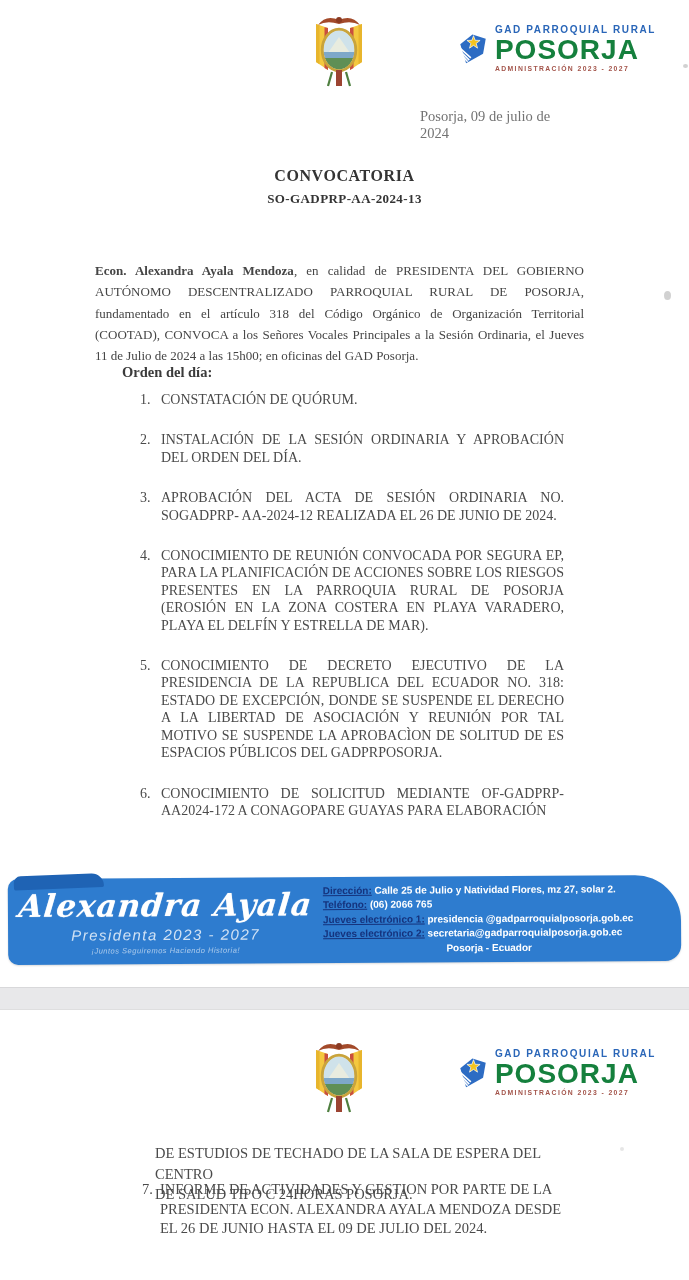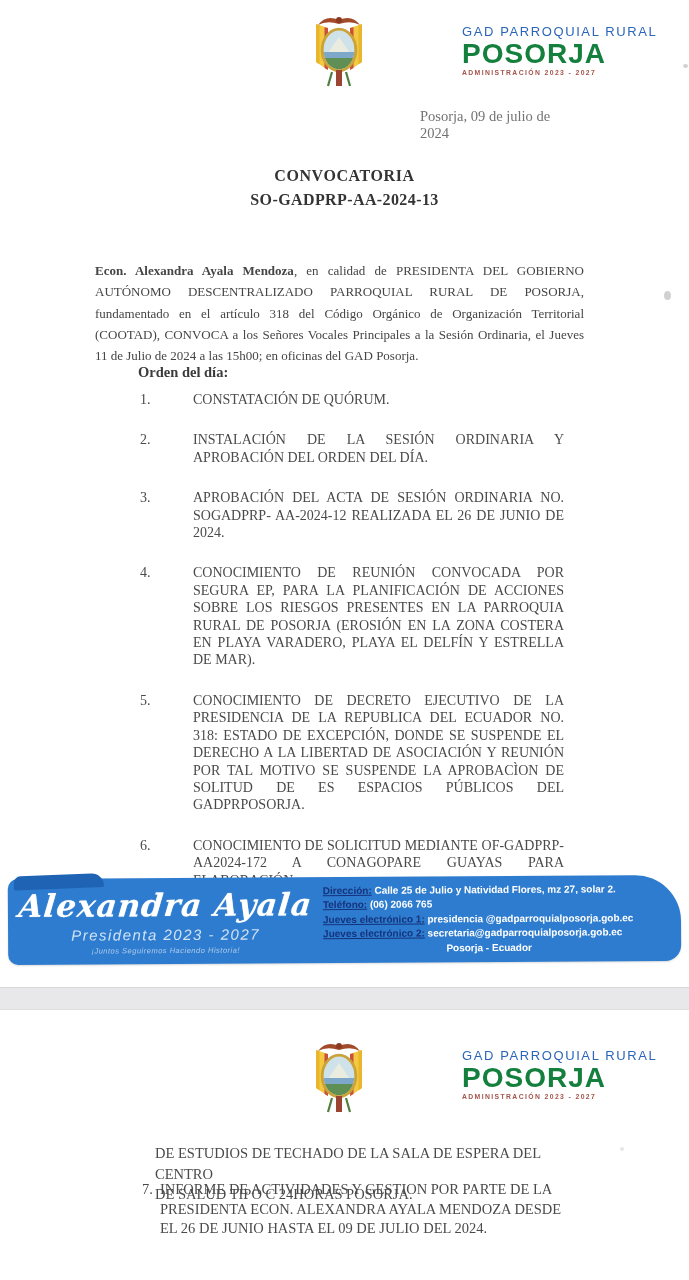--- a/index.html
+++ b/index.html
@@ -7,36 +7,36 @@
           font-family:"Liberation Serif", serif;color:#474747;}
 
   
   .coat{position:absolute;width:66px;height:80px;}
   .coat1{left:306px;top:12px;}
   .coat2{left:306px;top:1038px;}
   .plogo{position:absolute;display:flex;align-items:flex-start;gap:6px;width:200px;}
   .plogo1{left:456px;top:18px;}
   .plogo2{left:456px;top:1042px;}
   .plogo .txt{padding-top:6px;font-family:"Liberation Sans",sans-serif;}
-  .plogo .org{font-size:13px;font-weight:normal;color:#2a66b8;letter-spacing:1.6px;white-space:nowrap;}
+  .plogo .org{font-size:10px;font-weight:bold;color:#2a66b8;letter-spacing:1.6px;white-space:nowrap;}
   .plogo .name{font-size:28px;font-weight:bold;color:#15803d;letter-spacing:1px;line-height:30px;white-space:nowrap;}
   .plogo .admin{font-size:6.8px;font-weight:bold;color:#a3544a;letter-spacing:1.4px;white-space:nowrap;}
 
   
   .date{position:absolute;left:420px;top:108px;width:160px;font-size:14.5px;color:#737373;}
   .title-block{position:absolute;left:0;top:167px;width:689px;text-align:center;color:#343434;}
   .title{font-size:16px;font-weight:bold;letter-spacing:.6px;}
-  .code{font-size:16px;font-weight:bold;margin-top:6px;letter-spacing:.4px;}
+  .code{font-size:13px;font-weight:bold;margin-top:6px;letter-spacing:.4px;}
   .intro{position:absolute;left:95px;top:247px;width:489px;font-size:13px;line-height:21.3px;
          text-align:justify;color:#454545;}
-  .agenda-heading{position:absolute;left:138px;top:364px;font-size:14.5px;font-weight:bold;color:#3b3b3b;}
+  .agenda-heading{position:absolute;left:122px;top:364px;font-size:14.5px;font-weight:bold;color:#3b3b3b;}
   .agenda{position:absolute;left:140px;top:391px;width:424px;}
   .aitem{display:flex;margin-bottom:23px;font-size:14px;line-height:17.4px;color:#4a4a4a;}
   .aitem .num{width:21px;flex:0 0 21px;}
-  .aitem .atext{flex:1;text-align:justify;margin-left:32px;}
+  .aitem .atext{flex:1;text-align:justify;}
 
   
   .banner{position:absolute;left:8px;top:877px;width:673px;height:86px;background:#2e7ccf;
           border-radius:10px 46px 16px 10px;transform:rotate(-.35deg);
           display:flex;align-items:center;box-shadow:0 1px 2px rgba(0,0,0,.15);}
   .banner:before{content:"";position:absolute;left:6px;top:-4px;width:90px;height:14px;
           background:#1f63b4;border-radius:8px 14px 2px 2px;transform:rotate(-2deg);}
   .sig-block{width:315px;text-align:center;color:#fff;position:relative;}
   .signature{font-family:"DejaVu Serif",serif;font-style:italic;font-weight:bold;font-size:31px;
           letter-spacing:1px;transform:skewX(-6deg);text-shadow:0 0 1px rgba(255,255,255,.6);}

